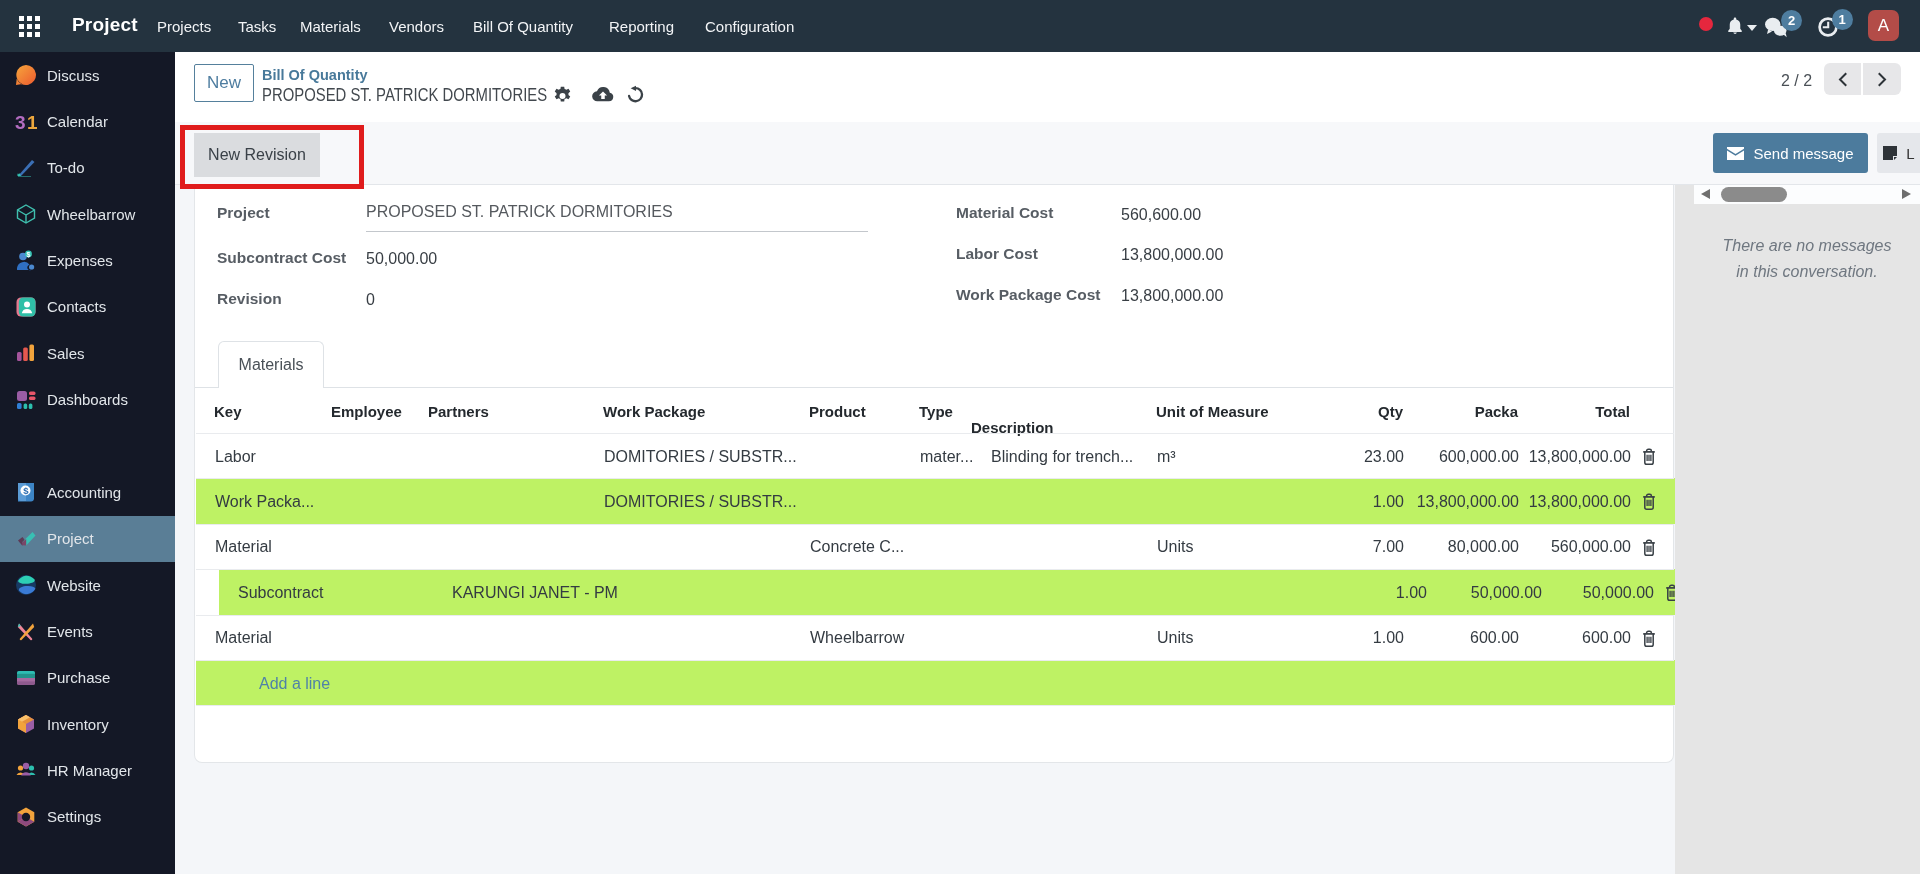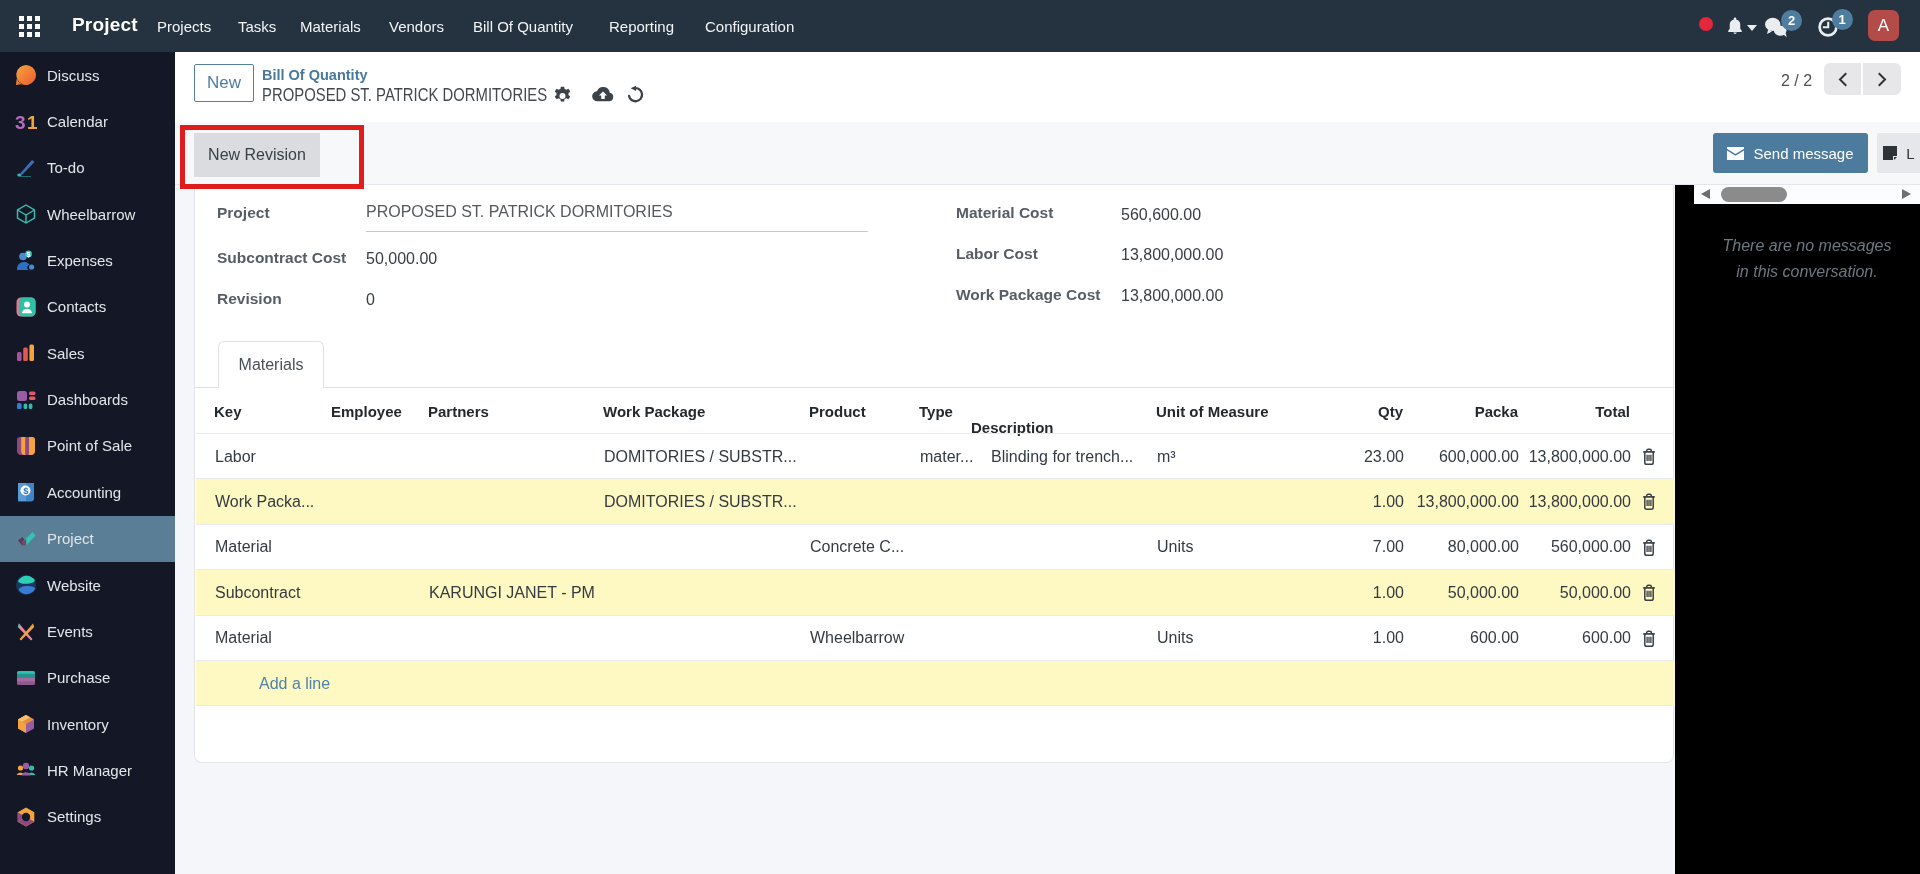--- a/index.html
+++ b/index.html
@@ -53,26 +53,26 @@
 
 #tab { position:absolute; left:23px; top:156px; width:106px; height:47px; background:#fff; border:1px solid #dee2e6; border-bottom:none; border-radius:6px 6px 0 0; color:#495057; font-size:16px; display:flex; align-items:center; justify-content:center; z-index:2; }
 #tabline { position:absolute; left:0; top:202px; width:1478px; height:1px; background:#dee2e6; }
 
 
 .th { position:absolute; color:#24292e; font-weight:700; font-size:15px; white-space:nowrap; }
 .td { position:absolute; color:#343b42; font-size:16px; white-space:nowrap; }
 .num { text-align:right; }
 .rowband { position:absolute; left:1px; width:1638px; height:45.4px; }
 .rowline { position:absolute; left:1px; width:1478px; height:1px; background:#e9ebee; z-index:1; }
-.gray { background:#fef9c3; }
+.gray { background:#bef264; }
 #addline { color:#4f82a8;margin-left:44px; }
 .trash { position:absolute; left:1446px; top:15px; }
 
 
-#chatter { position:absolute; left:1675px; top:185px; width:245px; height:689px; background:#000000; }
+#chatter { position:absolute; left:1675px; top:185px; width:245px; height:689px; background:#e5e5e5; }
 #scrolltrack { position:absolute; left:19px; top:0; width:226px; height:19px; background:#fcfdfe; }
 #thumb { position:absolute; left:27px; top:2px; width:66px; height:15px; background:#8b8b8b; border-radius:7.5px; }
 .sarrow { position:absolute; top:4px; width:0; height:0; border-top:5.5px solid transparent; border-bottom:5.5px solid transparent; }
 #nomsg { position:absolute; left:19px; top:48px; width:226px; color:#6f7780; font-size:16px; font-style:italic; text-align:center; line-height:26px; }
 </style>
 </head>
 <body>
 
 <div id="navbar">
   <div id="gridicon">
@@ -196,28 +196,20 @@
     <div class="sideitem" style="top: 324.45px;">
       <span class="ic"><svg width="22" height="22" viewBox="0 0 22 22">
           <rect x="2" y="2" width="10" height="10" rx="2.5" fill="#9a5da5"></rect>
           <rect x="14" y="2.5" width="6.5" height="3.6" rx="1.6" fill="#e8566a"></rect>
           <rect x="14" y="7.5" width="6.5" height="3.6" rx="1.6" fill="#e8566a"></rect>
           <rect x="2" y="14" width="4.6" height="6" rx="1.6" fill="#2f7fd6"></rect>
           <rect x="8.6" y="14.5" width="3.6" height="5.5" rx="1.6" fill="#2cbfae"></rect>
           <rect x="13.8" y="14.5" width="3.6" height="5.5" rx="1.6" fill="#2cbfae"></rect>
         </svg></span>
       <span class="lbl">Dashboards</span>
-    </div>
-    <div class="sideitem" style="top: 370.8px;">
-      <span class="ic"><svg width="22" height="22" viewBox="0 0 22 22">
-          <path d="M2 5a3 3 0 0 1 3-3h12a3 3 0 0 1 3 3v11c0 2-1.3 4-4 4H6c-2.7 0-4-2-4-4z" fill="#8e4a7e"></path>
-          <path d="M6.2 2h4v18h-1c-1.8 0-3-1.6-3-3.5z" fill="#f3a23c"></path>
-          <path d="M14 2h3a3 3 0 0 1 3 3v11c0 2-1.3 4-4 4h-2z" fill="#f3a23c"></path>
-        </svg></span>
-      <span class="lbl">Point of Sale</span>
     </div>
     <div class="sideitem" style="top: 417.15px;">
       <span class="ic"><svg width="22" height="22" viewBox="0 0 22 22">
           <path d="M3 2h16v15.5c0 1.7-1.3 3-3 3H3z" fill="#3d85c6"></path>
           <path d="M3 2h8v18H6c-1.7 0-3-1.3-3-3z" fill="#5b9bd5"></path>
           <circle cx="10.5" cy="9.5" r="5" fill="#fff"></circle>
           <text x="8.2" y="12.8" font-size="9.5" font-weight="bold" fill="#2f6fb2" font-family="Liberation Sans">$</text>
         </svg></span>
       <span class="lbl">Accounting</span>
     </div>
@@ -402,21 +394,21 @@
       <div class="td num" style="left:1183px;top:14.5px;width:140px;">80,000.00</div>
       <div class="td num" style="left:1295px;top:14.5px;width:140px;">560,000.00</div>
       <span class="trash"><svg width="14" height="17" viewBox="0 0 14 17" fill="none" stroke="#383f45" stroke-width="1.5">
           <path d="M1.2 3.9h11.6" stroke-width="1.7"></path>
           <path d="M4.6 3.6v-0.7a1.7 1.7 0 0 1 1.7-1.7h1.4a1.7 1.7 0 0 1 1.7 1.7v0.7"></path>
           <path d="M2.8 3.9v10.5a1.8 1.8 0 0 0 1.8 1.8h4.8a1.8 1.8 0 0 0 1.8-1.8V3.9"></path>
           <path d="M5.1 6.7v6.3M7 6.7v6.3M8.9 6.7v6.3" stroke-width="1.3"></path>
         </svg></span>
     </div>
     <div class="rowline" style="top:384.19999999999993px;"></div>
-    <div class="rowband gray" style="top:384.19999999999993px;">
+    <div class="rowband gray" style="top:384.19999999999993px;margin-left:23px;">
       <div class="td" style="left:19px;top:14.5px;">Subcontract</div>
       <div class="td" style="left:233px;top:14.5px;">KARUNGI JANET - PM</div>
       <div class="td num" style="left:1108px;top:14.5px;width:100px;">1.00</div>
       <div class="td num" style="left:1183px;top:14.5px;width:140px;">50,000.00</div>
       <div class="td num" style="left:1295px;top:14.5px;width:140px;">50,000.00</div>
       <span class="trash"><svg width="14" height="17" viewBox="0 0 14 17" fill="none" stroke="#383f45" stroke-width="1.5">
           <path d="M1.2 3.9h11.6" stroke-width="1.7"></path>
           <path d="M4.6 3.6v-0.7a1.7 1.7 0 0 1 1.7-1.7h1.4a1.7 1.7 0 0 1 1.7 1.7v0.7"></path>
           <path d="M2.8 3.9v10.5a1.8 1.8 0 0 0 1.8 1.8h4.8a1.8 1.8 0 0 0 1.8-1.8V3.9"></path>
           <path d="M5.1 6.7v6.3M7 6.7v6.3M8.9 6.7v6.3" stroke-width="1.3"></path>

